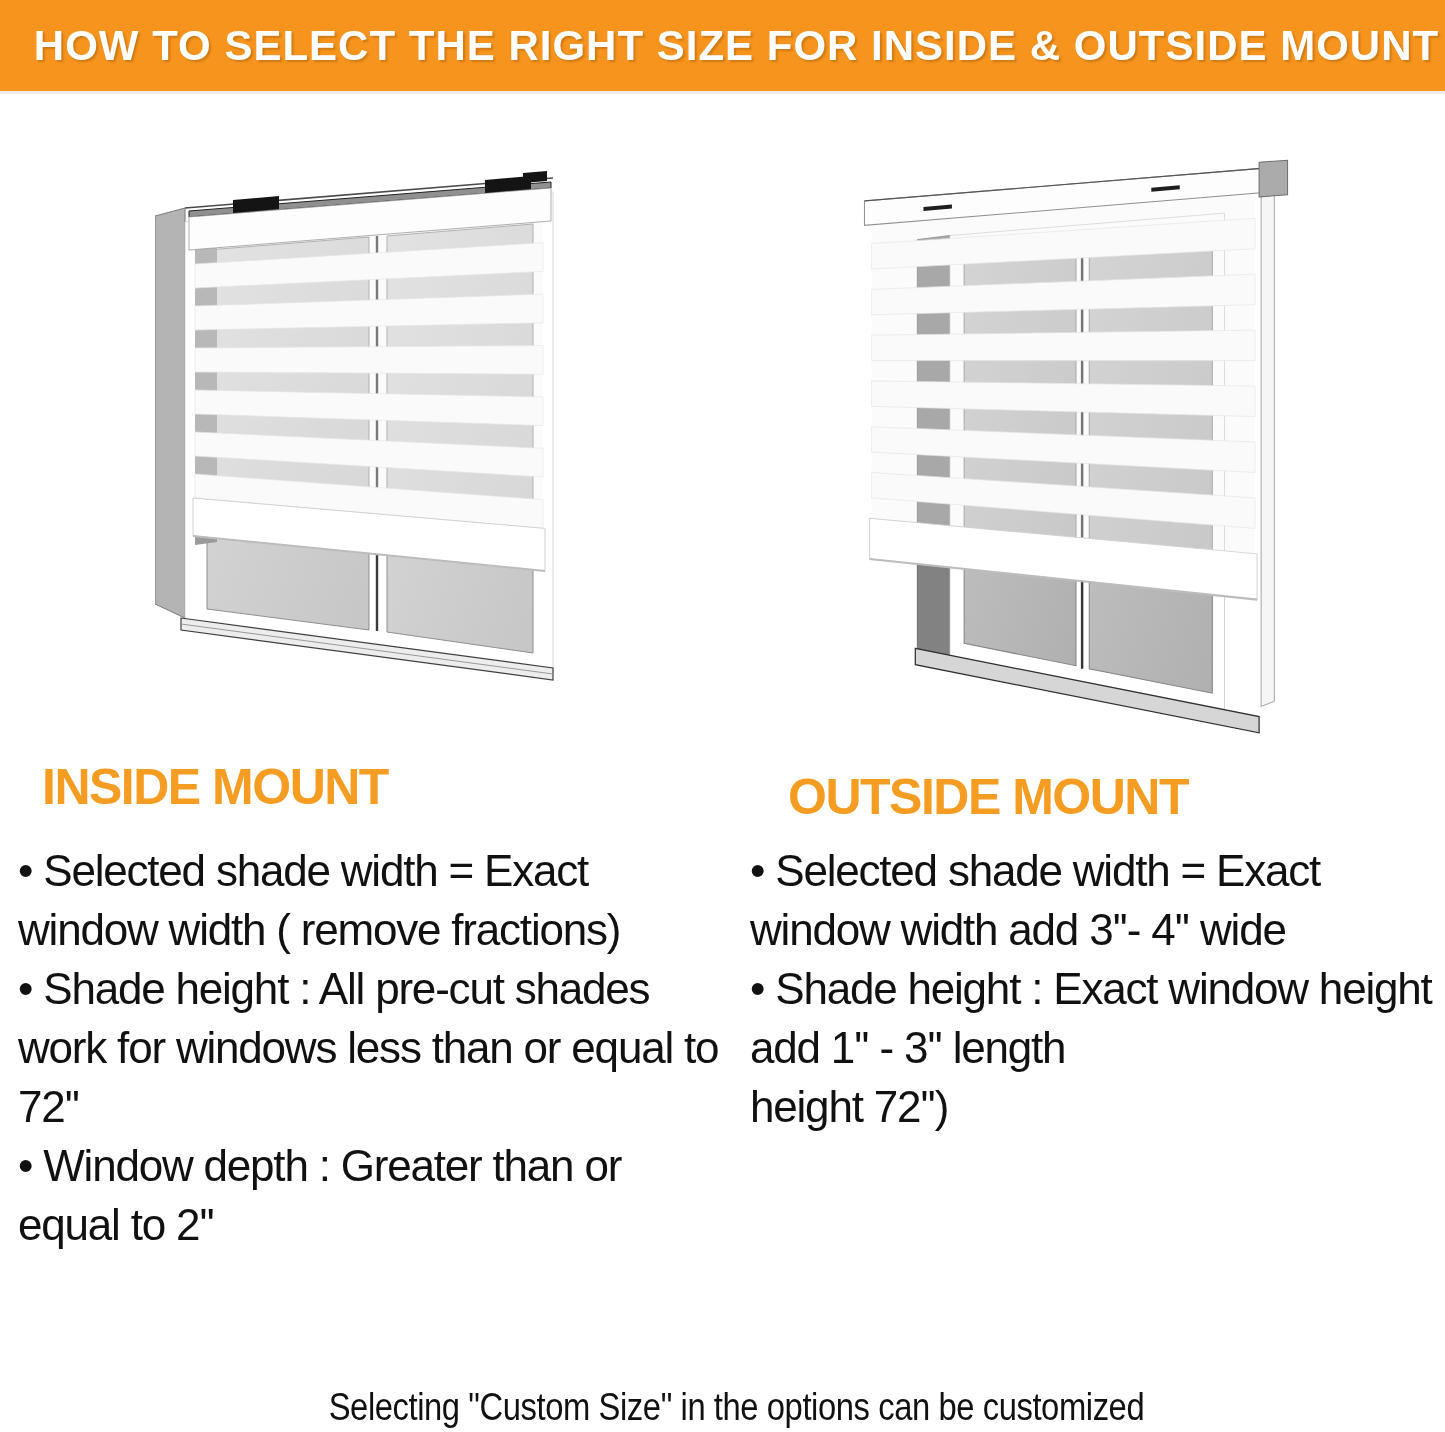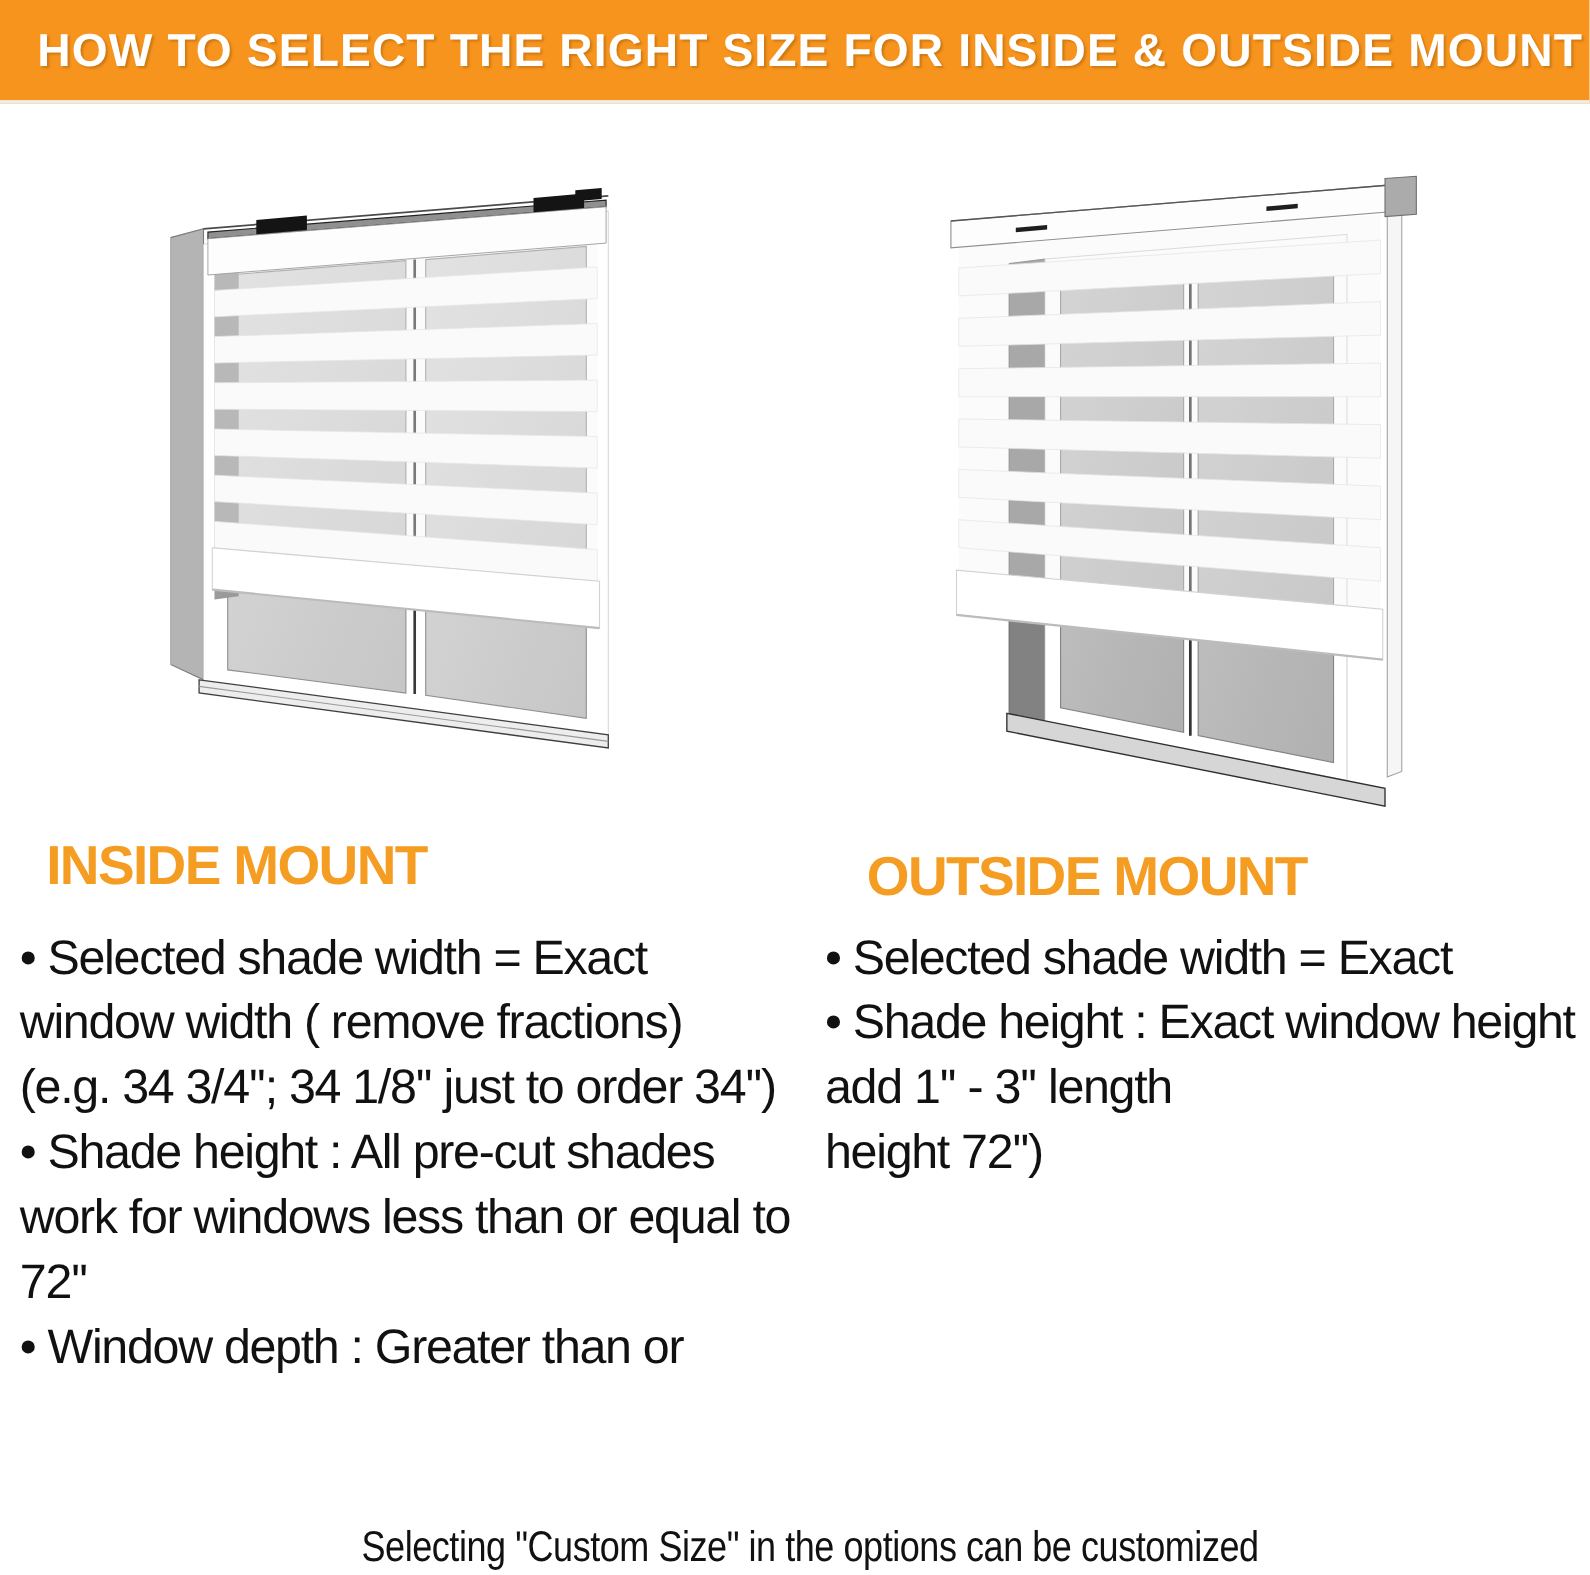--- a/index.html
+++ b/index.html
@@ -164,29 +164,30 @@
       <polygon points="396,16 424,14 424,48 396,50" fill="#ababab" stroke="#6f6f6f" stroke-width="1"></polygon>
     </g>
   </svg>
 
   <div class="mount-heading" id="inside-heading">INSIDE MOUNT</div>
   <div class="mount-heading" id="outside-heading">OUTSIDE MOUNT</div>
 
   <div class="col" id="inside-col">
     <div>• Selected shade width = Exact</div>
     <div>window width ( remove fractions)</div>
-    <div>(e.g. 34 3/4''; 34 1/8'' just to order 34'')</div>
     <div>• Shade height : All pre-cut shades</div>
     <div>work for windows less than or equal to</div>
     <div>72''</div>
     <div>• Window depth : Greater than or</div>
+    <div>equal to 2''</div>
   </div>
 
   <div class="col" id="outside-col">
     <div>• Selected shade width = Exact</div>
+    <div>window width add 3''- 4'' wide</div>
     <div>• Shade height : Exact window height</div>
     <div>add 1'' - 3'' length</div>
     <div>height 72'')</div>
   </div>
 
   <div class="footer-note">
     <span class="squeeze">Selecting "Custom Size" in the options can be customized</span>
   </div>
 
 </div>

